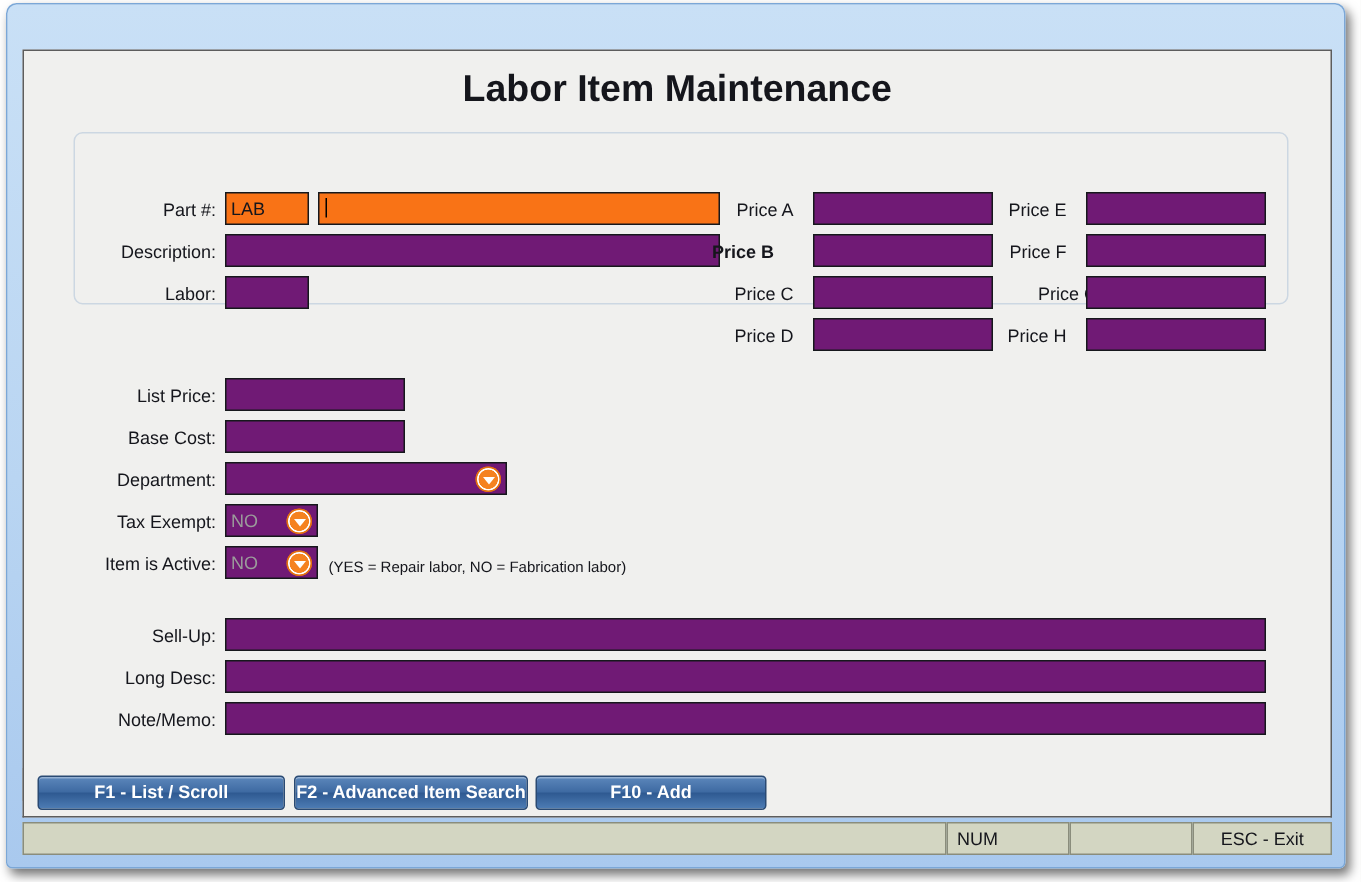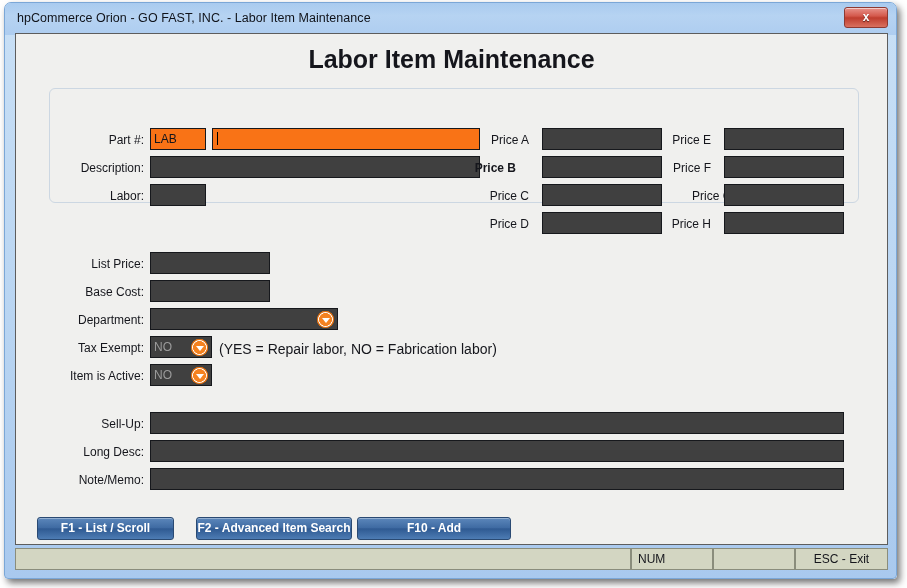--- a/index.html
+++ b/index.html
@@ -111,21 +111,21 @@
     position: absolute;
     font-size: 12px;
     color: #15161c;
     white-space: nowrap;
     text-align: right;
   }
 
   .fld {
     position: absolute;
     border: 1px solid #16181c;
-    background: #404040;
+    background: #701a75;
     box-sizing: border-box;
     font-size: 12px;
     color: #15161c;
     padding: 0 3px;
     line-height: 20px;
     overflow: hidden;
     white-space: nowrap;
   }
   .fld.white { background: #f97316; }
   .fld.disabled-val { color: #9b9b9b; }
@@ -156,23 +156,24 @@
     top: 50%;
     margin-left: -4px;
     margin-top: -2px;
     border-left: 4px solid transparent;
     border-right: 4px solid transparent;
     border-top: 5px solid #ffffff;
   }
 
   .note {
     position: absolute;
-    font-size: 14px;
-    color: #15161c;
-    white-space: nowrap;
+    font-size: 10px;
+    color: #15161c;
+    white-space: nowrap;
+    margin-top: 32px;
   }
 
   
   #buttonbar {
     position: absolute;
     left: 10px;
     top: 509px;
     width: 873px;
     height: 33px;
     background: #f0f0ee;
@@ -221,26 +222,20 @@
     white-space: nowrap;
     overflow: hidden;
   }
   .sp.center { text-align: center; }
 </style>
 </head>
 <body>
 
 <div id="window">
 
-  <div id="titlebar">
-    <div id="title-text">hpCommerce Orion - GO FAST, INC. - Labor Item Maintenance</div>
-    <div id="close-btn">
-      <span class="x">x</span>
-    </div>
-  </div>
 
   <div id="client">
 
     <div id="page-title">Labor Item Maintenance</div>
 
     <div id="group-top"></div>
 
     <div class="lbl" style="left:58px; top:99px; width:70px;">Part #:</div>
     <div class="fld white" style="left:134px; top:94px; width:56px; height:22px;">LAB</div>
     <div class="fld white" style="left:196px; top:94px; width:268px; height:22px;">
@@ -301,21 +296,21 @@
 
     <div class="lbl" style="left:50px; top:411px; width:78px;">Long Desc:</div>
     <div class="fld" style="left:134px; top:406px; width:694px; height:22px;"></div>
 
     <div class="lbl" style="left:45px; top:439px; width:83px;">Note/Memo:</div>
     <div class="fld" style="left:134px; top:434px; width:694px; height:22px;"></div>
 
   </div>
 
   <div id="buttonbar">
-    <div class="fbtn" style="left:21px; width:137px;">F1 - List / Scroll</div>
+    <div class="fbtn" style="left:9px; width:165px;">F1 - List / Scroll</div>
     <div class="fbtn" style="left:180px; width:156px;">F2 - Advanced Item Search</div>
     <div class="fbtn" style="left:341px; width:154px;">F10 - Add</div>
   </div>
 
   <div id="statusbar">
     <div class="sp" style="left:0; width:616px;"></div>
     <div class="sp" style="left:616px; width:82px;">NUM</div>
     <div class="sp" style="left:698px; width:82px;"></div>
     <div class="sp center" style="left:780px; width:93px;">ESC - Exit</div>
   </div>

